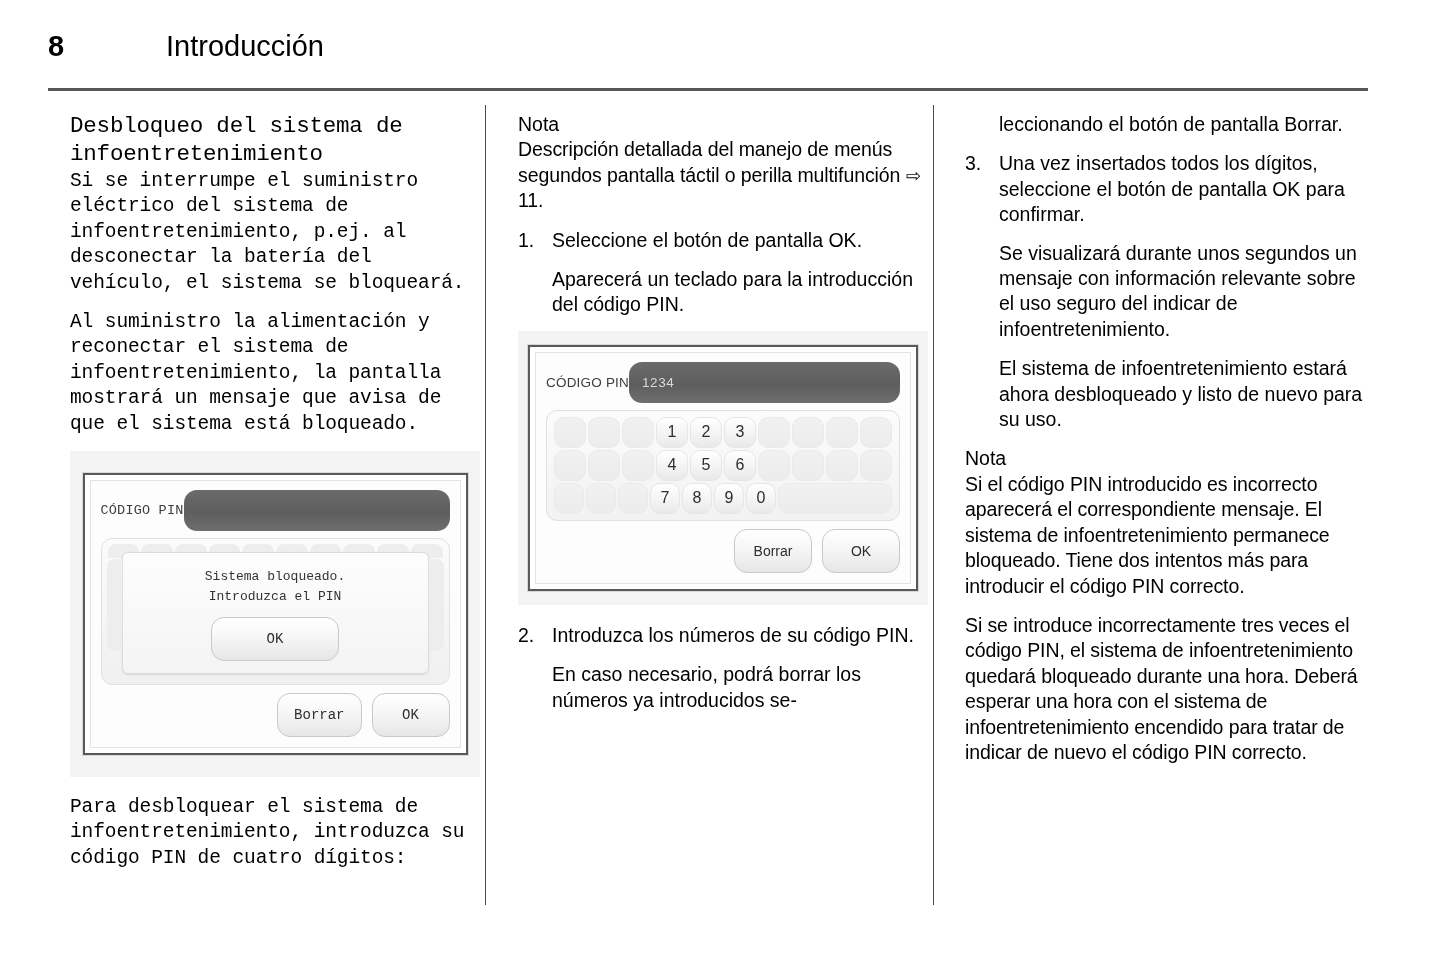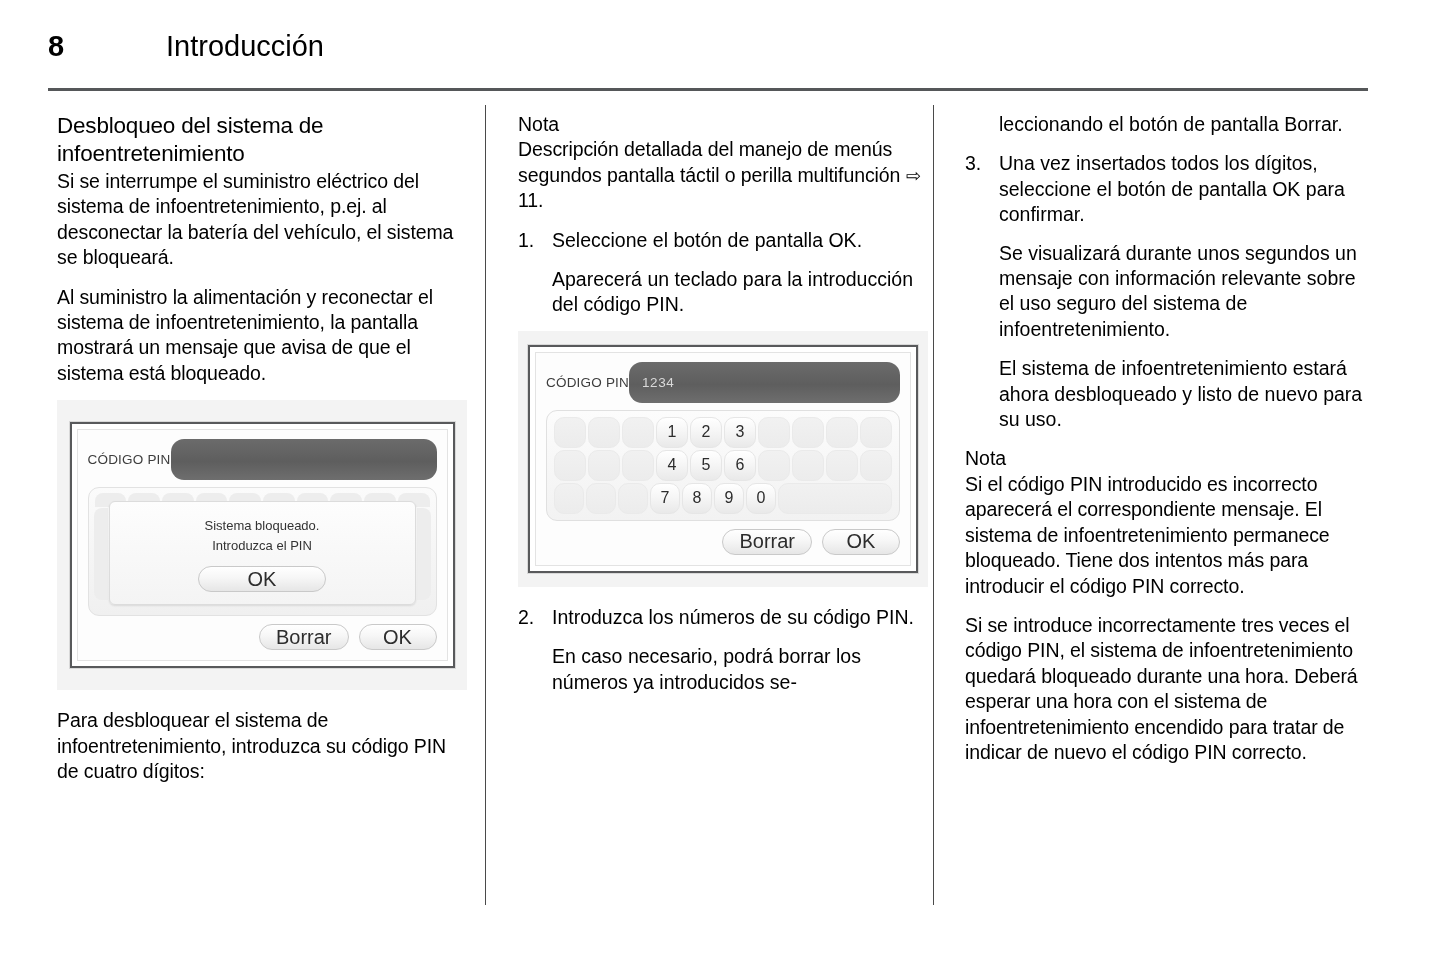--- a/index.html
+++ b/index.html
@@ -46,21 +46,21 @@
   }
   .col-divider.d1 { left: 485px; }
   .col-divider.d2 { left: 933px; }
 
   
   .column {
     position: absolute;
     top: 112px;
     width: 410px;
   }
-  .col1 { left: 57px; }
+  .col1 { left: 70px; font-family: Liberation Mono, monospace; }
   .col2 { left: 518px; }
   .col3 { left: 965px; }
 
   h2.section-heading {
     font-size: 22.5px;
     font-weight: normal;
     line-height: 28px;
     margin: 0 0 1px 0;
     letter-spacing: -0.2px;
   }
@@ -244,27 +244,27 @@
   }
   .dialog-line {
     font-size: 13px;
     color: #333333;
     line-height: 20px;
   }
   .btn-pill {
     display: inline-flex;
     align-items: center;
     justify-content: center;
-    height: 26px;
+    height: 44px;
     min-width: 60px;
     padding: 0 16px;
     border-radius: 13px;
     border: 1px solid #c9c9c9;
     background: linear-gradient(180deg, #ffffff 0%, #f7f7f7 42%, #e6e6e6 100%);
-    font-size: 20px;
+    font-size: 14px;
     color: #2d2d2d;
   }
   .dialog-ok {
     margin-top: 10px;
     min-width: 128px;
   }
 
   .btn-row {
     display: flex;
     justify-content: flex-end;
@@ -425,21 +425,21 @@
 
   <div class="column col3">
     <div class="cont-block">leccionando el botón de pantalla Borrar.</div>
 
     <ol class="steps">
       <li>
         <span class="num">3.</span>
         <span>Una vez insertados todos los dígitos, seleccione el botón de pantalla OK para confirmar.</span>
       </li>
     </ol>
-    <div class="indent-sub">Se visualizará durante unos segundos un mensaje con información relevante sobre el uso seguro del sistema de infoentretenimiento.</div>
+    <div class="indent-sub">Se visualizará durante unos segundos un mensaje con información relevante sobre el uso seguro del indicar de infoentretenimiento.</div>
     <div class="indent-sub">El sistema de infoentretenimiento estará ahora desbloqueado y listo de nuevo para su uso.</div>
 
     <div class="nota-label">Nota</div>
     <p class="body">Si el código PIN introducido es incorrecto aparecerá el correspondiente mensaje. El sistema de infoentretenimiento permanece bloqueado. Tiene dos intentos más para introducir el código PIN correcto.</p>
 
     <p class="body">Si se introduce incorrectamente tres veces el código PIN, el sistema de infoentretenimiento quedará bloqueado durante una hora. Deberá esperar una hora con el sistema de infoentretenimiento encendido para tratar de indicar de nuevo el código PIN correcto.</p>
   </div>
 
 </div>
 

